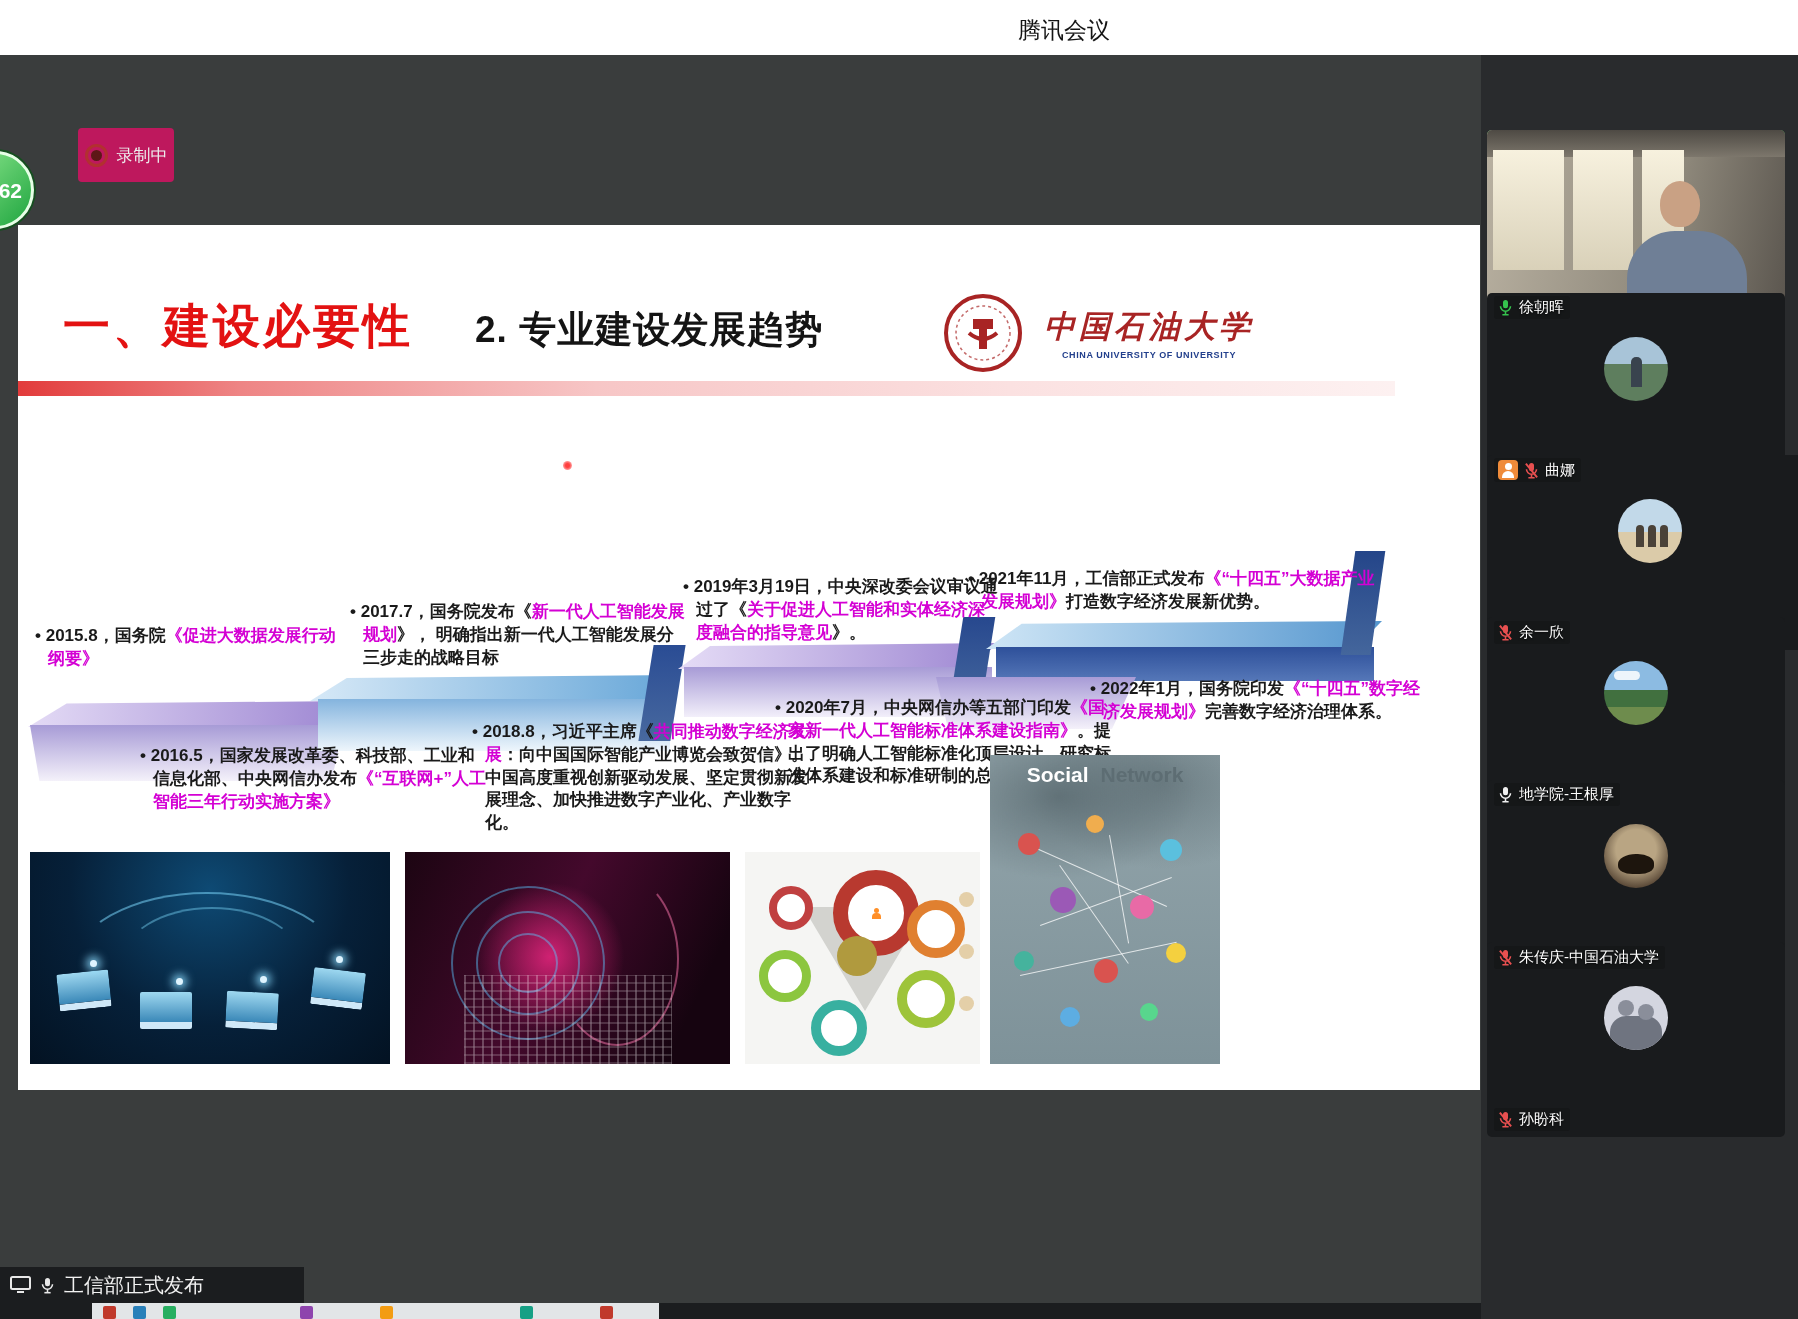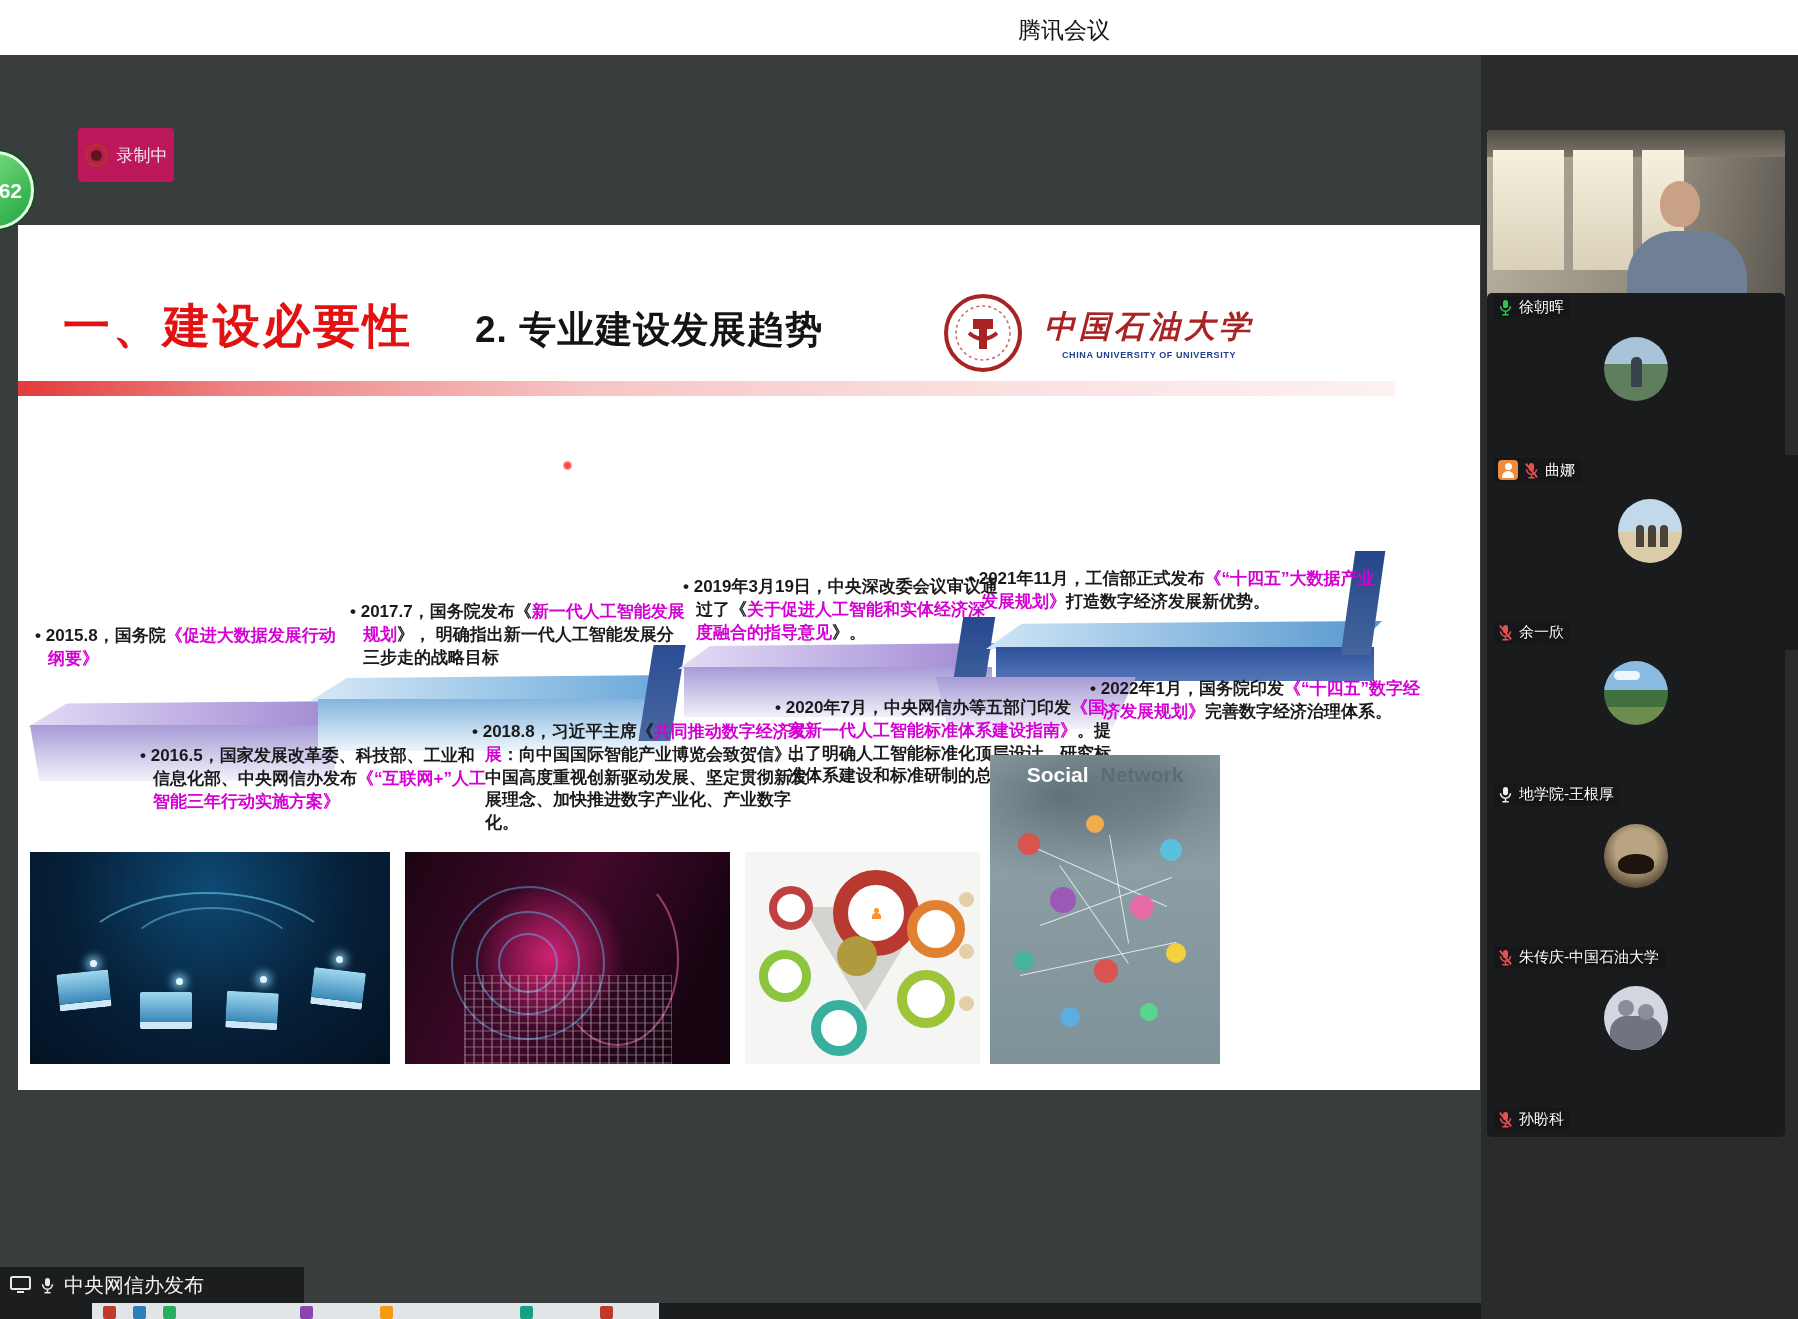--- a/index.html
+++ b/index.html
@@ -267,21 +267,21 @@
     <svg width="21" height="18" viewBox="0 0 21 18">
       <rect x="1" y="1" width="19" height="12" rx="1.5" fill="none" stroke="#e8e8e8" stroke-width="2"></rect>
       <rect x="7" y="15" width="7" height="2" fill="#e8e8e8"></rect>
     </svg>
     <svg class="mic white" width="13" height="17" viewBox="0 0 24 28">
       <rect x="8" y="2" width="8" height="13" rx="4" fill="#e8e8e8"></rect>
       <path d="M4 12a8 8 0 0 0 16 0" fill="none" stroke="#e8e8e8" stroke-width="2.5"></path>
       <line x1="12" y1="20" x2="12" y2="25" stroke="#e8e8e8" stroke-width="2.5"></line>
       <line x1="7" y1="25.5" x2="17" y2="25.5" stroke="#e8e8e8" stroke-width="2.5"></line>
     </svg>
-    <span class="sb-text">中央网信办发布</span>
+    <span class="sb-text">工信部正式发布</span>
   </div>
 
   <div class="task-strip">
     <div class="light"></div>
     <div class="task-ico" style="left:103px;background:#c0392b;"></div>
     <div class="task-ico" style="left:133px;background:#2980b9;"></div>
     <div class="task-ico" style="left:163px;background:#27ae60;"></div>
     <div class="task-ico" style="left:300px;background:#8e44ad;"></div>
     <div class="task-ico" style="left:380px;background:#f39c12;"></div>
     <div class="task-ico" style="left:520px;background:#16a085;"></div>

